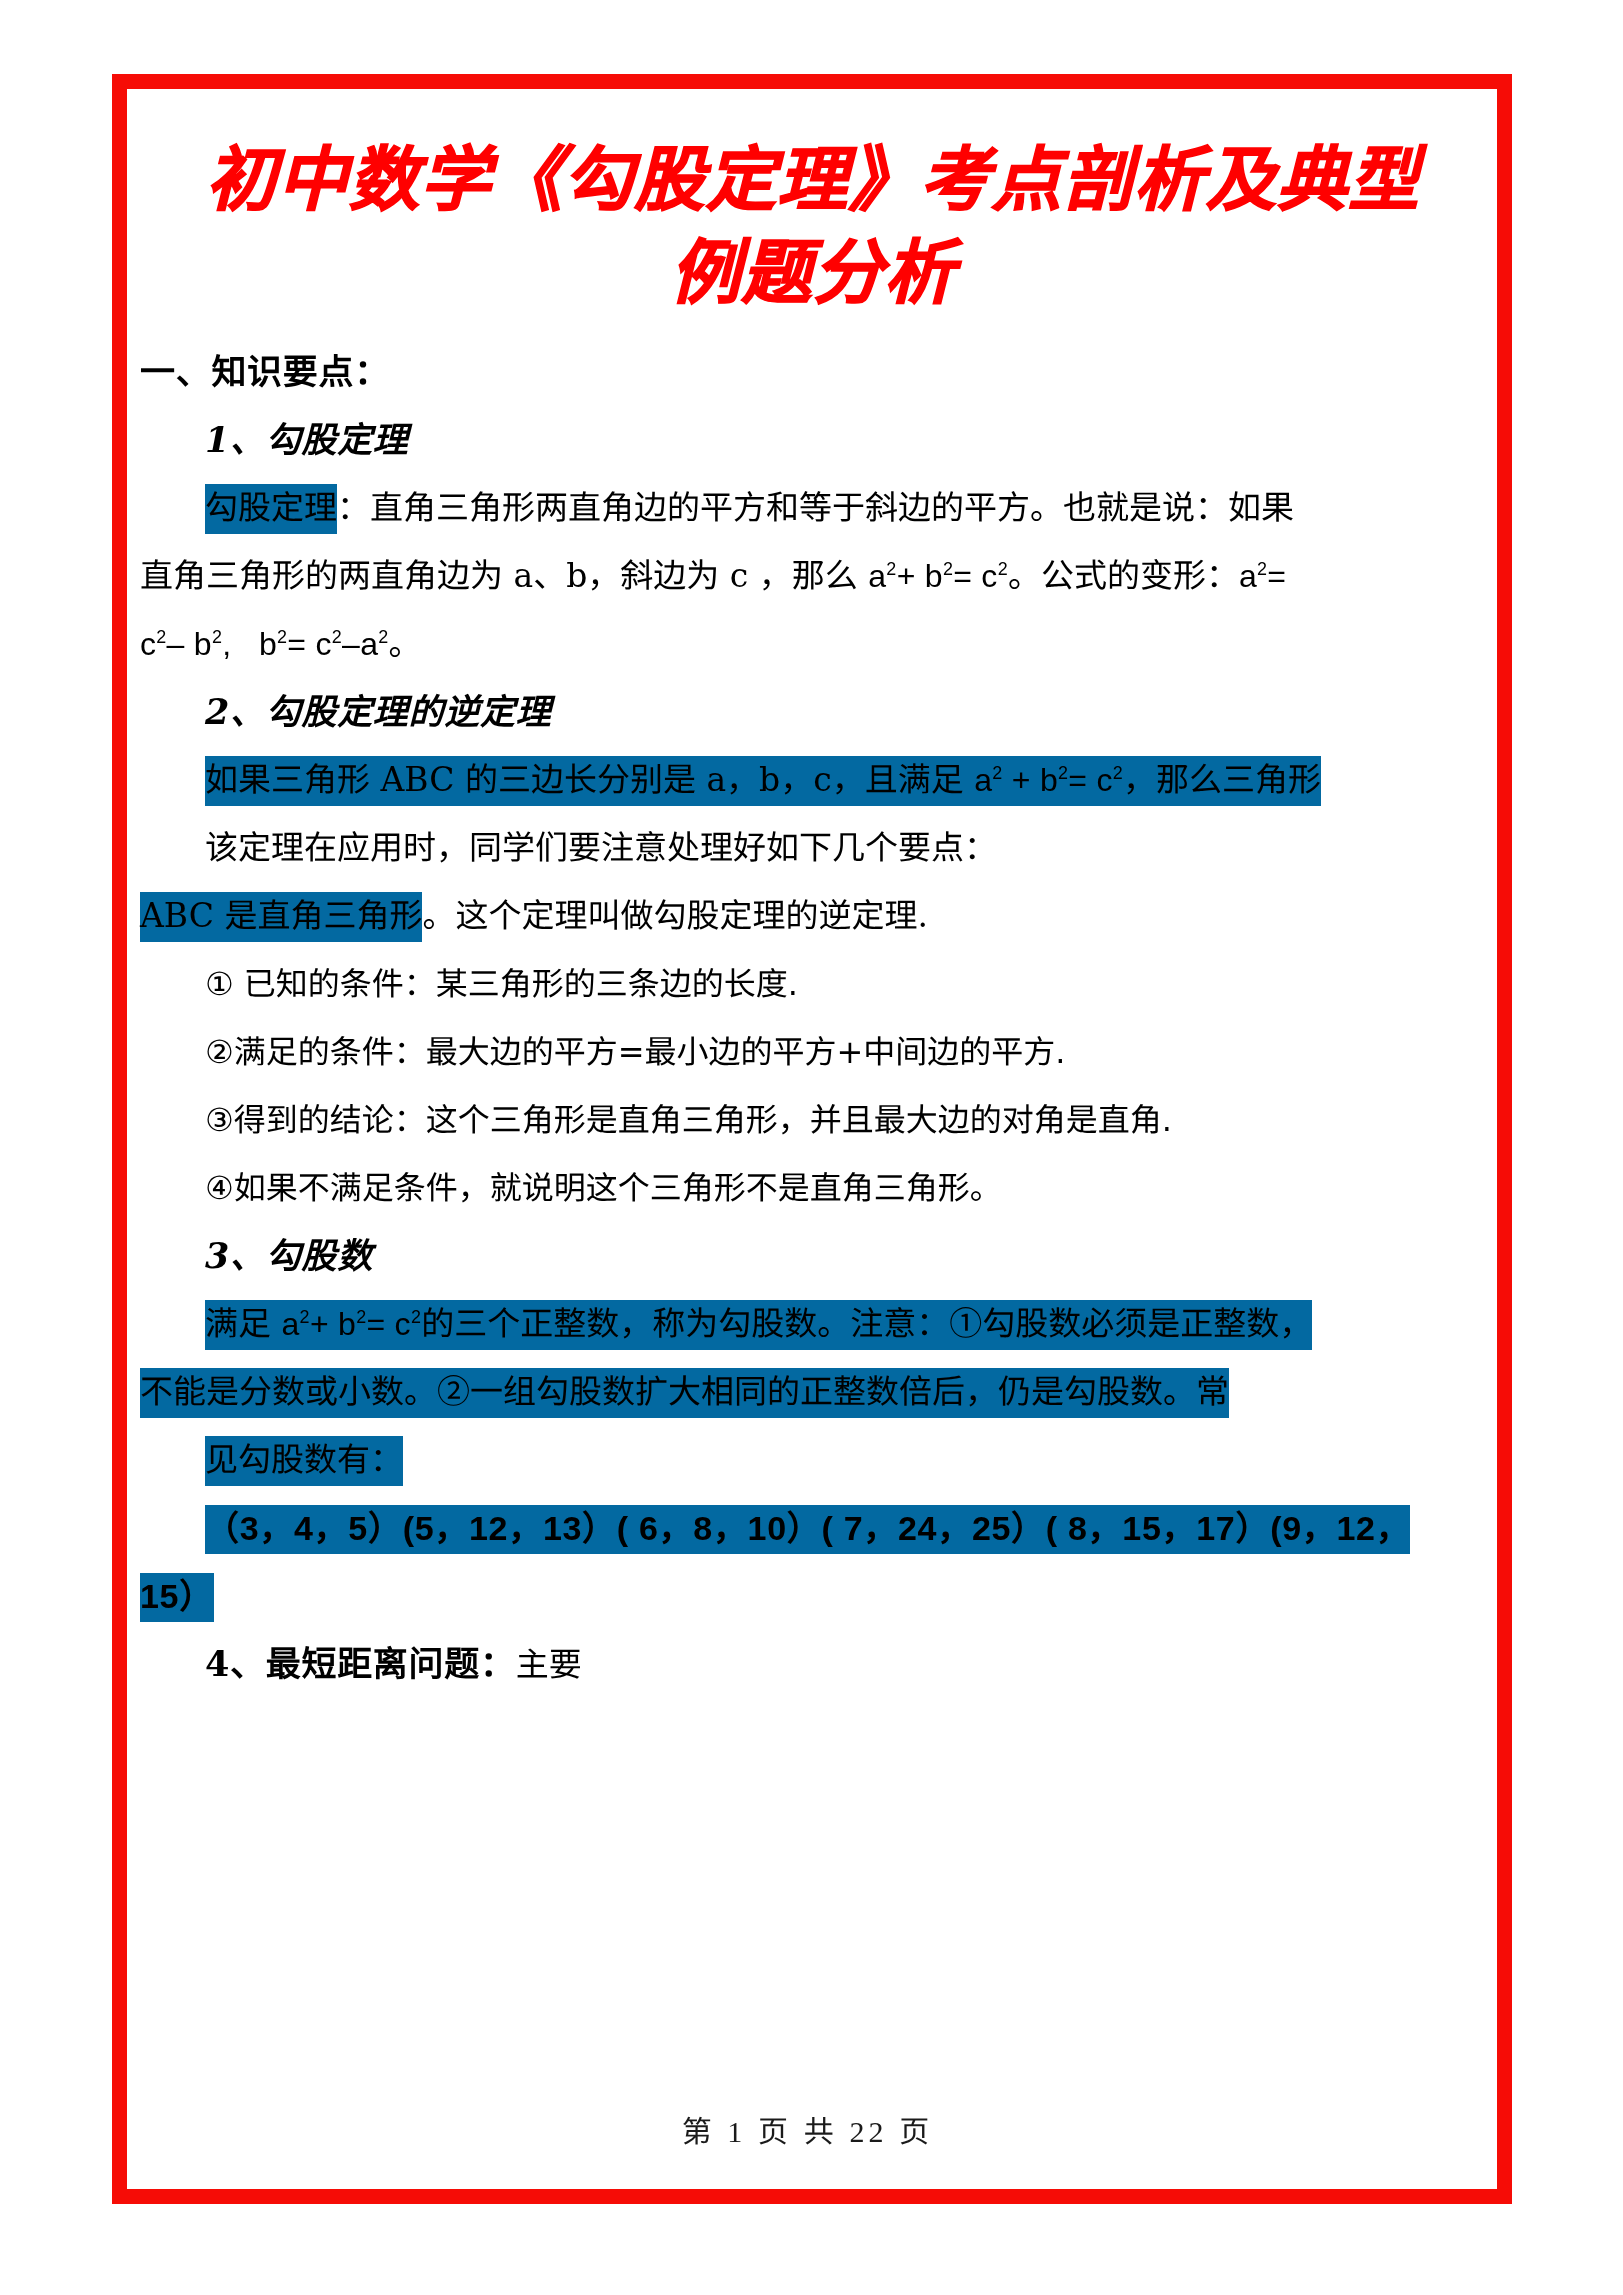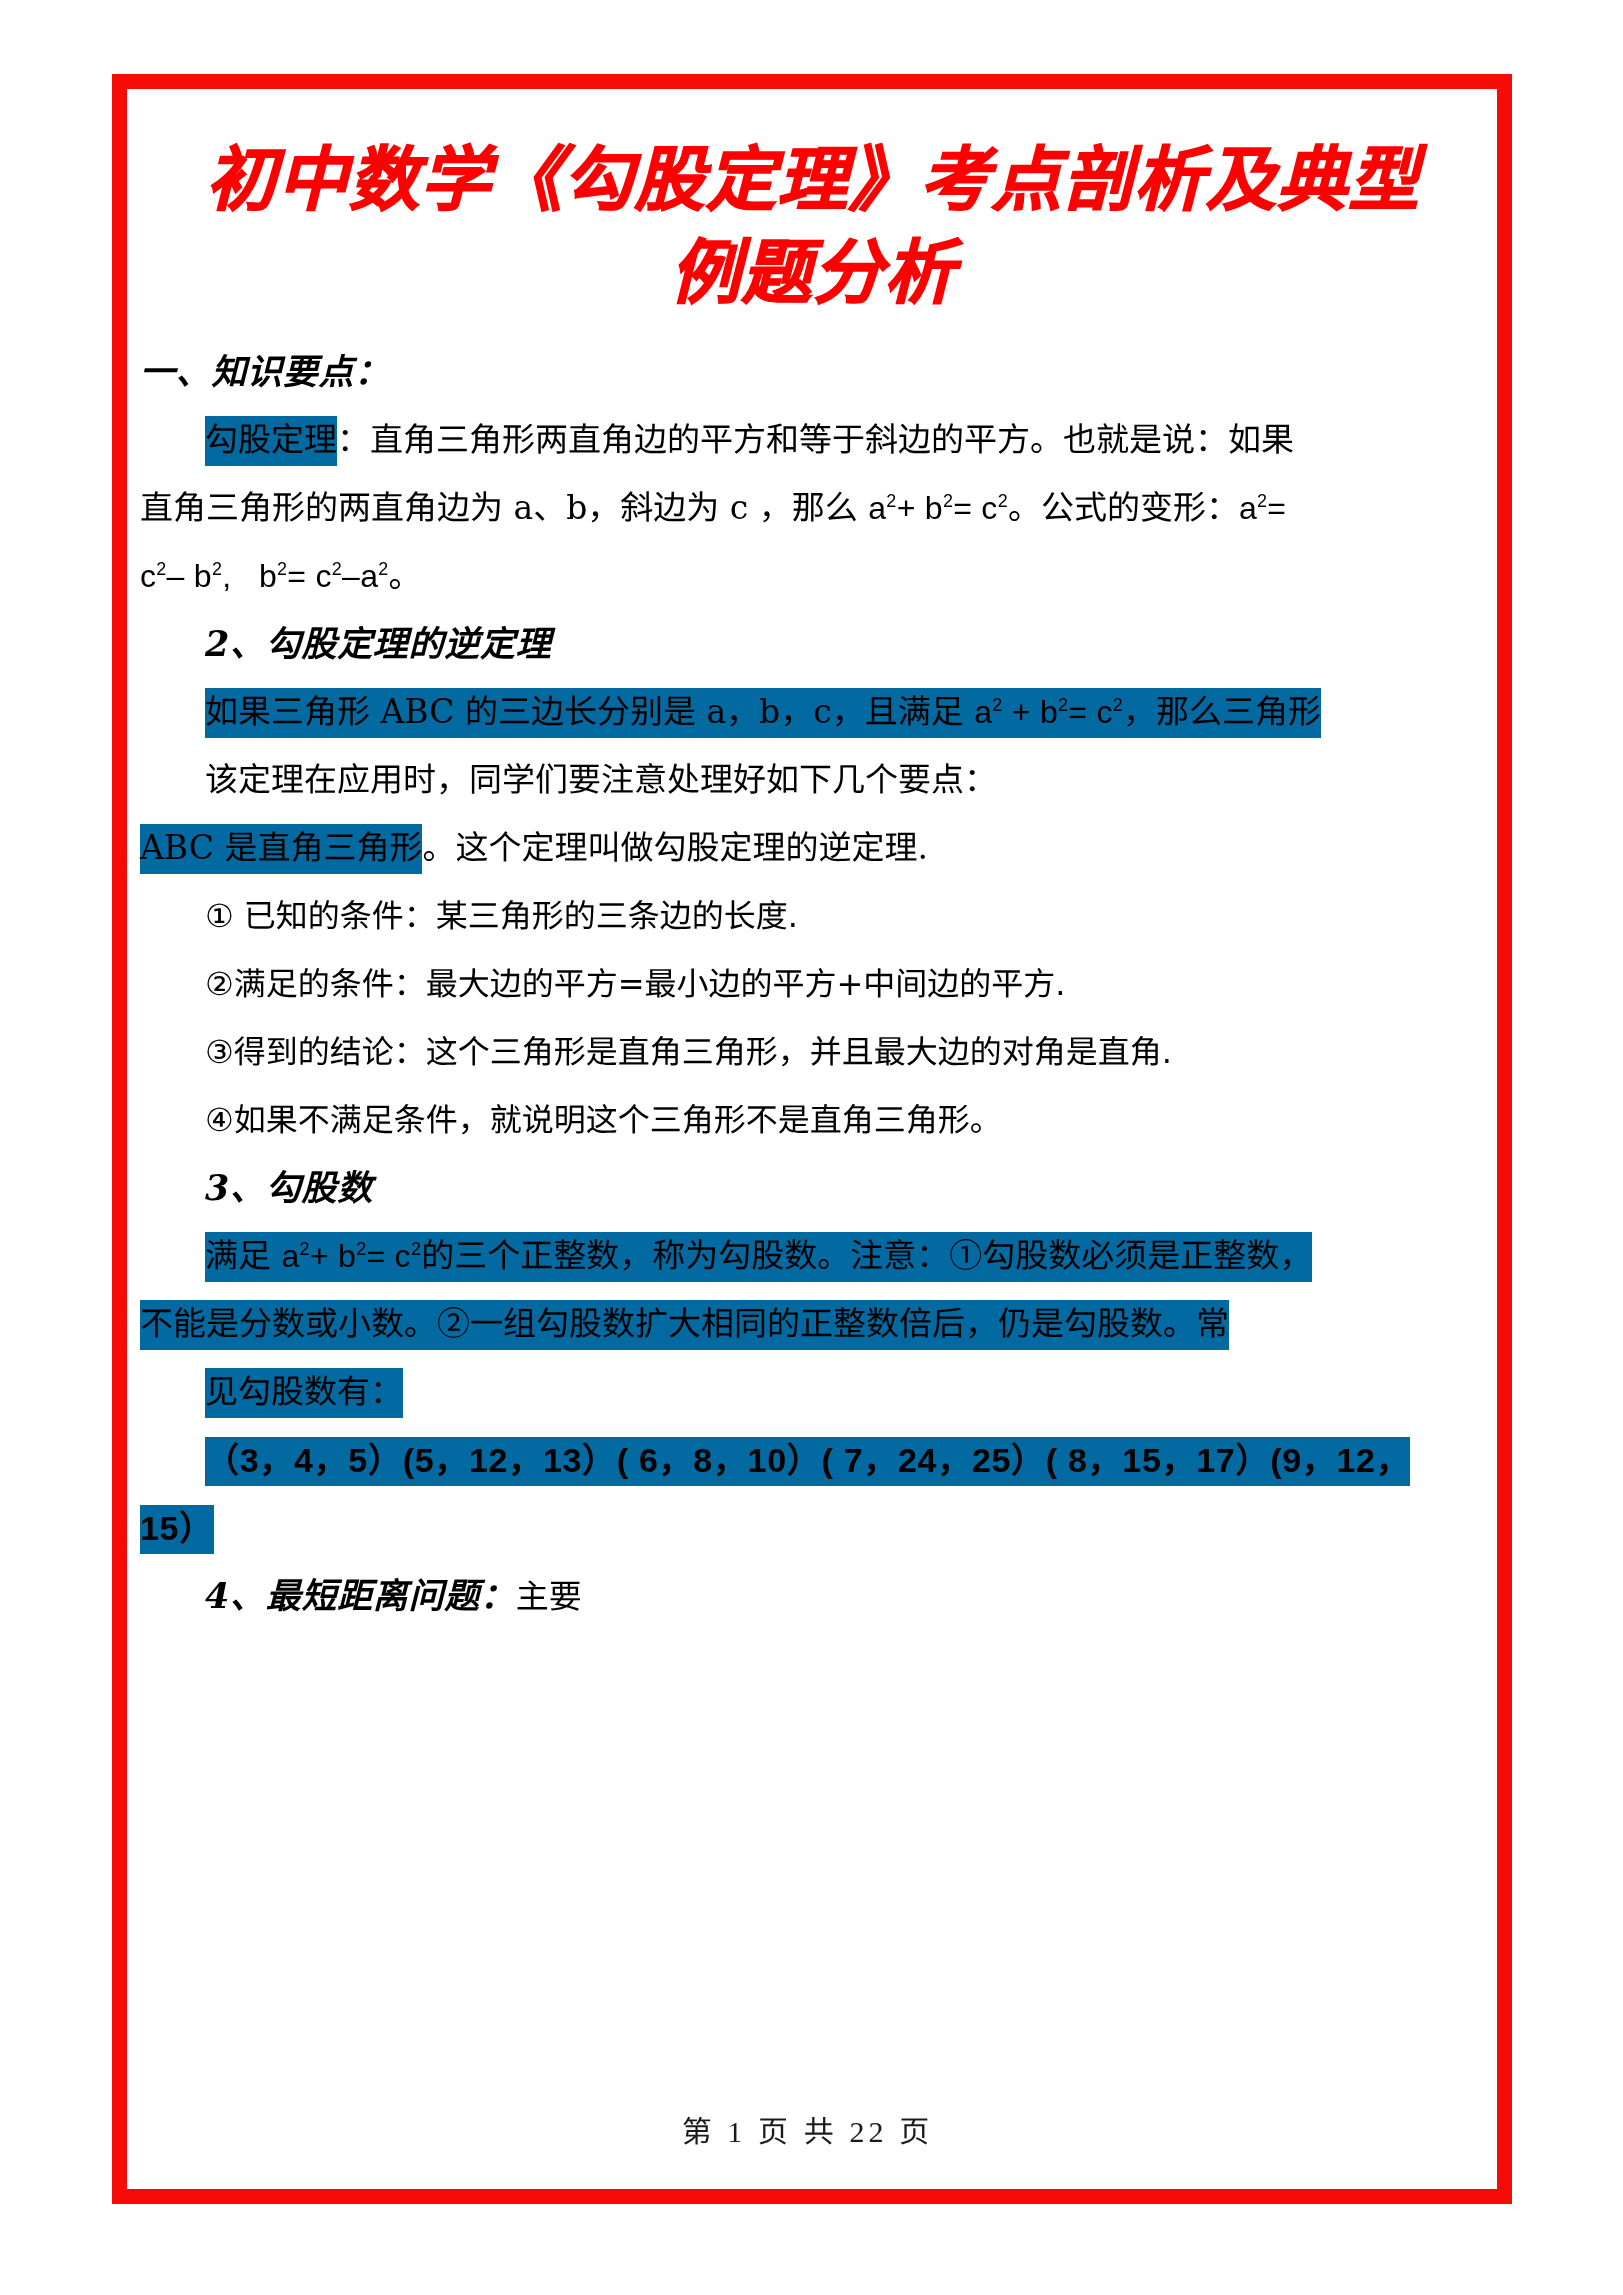--- a/index.html
+++ b/index.html
@@ -57,21 +57,20 @@
     font-family: "DejaVu Serif", "Liberation Serif", serif;
     font-size: 33px;
     line-height: 68px;
     color: #000000;
     white-space: nowrap;
   }
 
   
   .h-major {
     font-weight: bold;
-    font-style: italic;
     font-size: 35px;
     letter-spacing: 0.7px;
     margin-top: 19px;
   }
 
   
   .h-minor {
     font-weight: bold;
     font-style: italic;
     font-size: 35px;
@@ -143,20 +142,21 @@
 <div id="page">
 
   <div id="red-frame"></div>
 
   <div id="content">
 
     <div class="doc-title">初中数学《勾股定理》考点剖析及典型例题分析</div>
 
     <div class="line h-major">一、知识要点：</div>
 
+    <div class="line h-minor">1、勾股定理</div>
 
     <div class="line indent">
       <span class="hl">勾股定理</span><span>：直角三角形两直角边的平方和等于斜边的平方。也就是说：如果</span>
     </div>
 
     <div class="line flush">
       <span>直角三角形的两直角边为 a、b，斜边为 c ，那么 </span><span class="mv">a<sup>2</sup>+ b<sup>2</sup>= c<sup>2</sup></span><span>。公式的变形：</span><span class="mv">a<sup>2</sup>=</span>
     </div>
 
     <div class="line flush">

